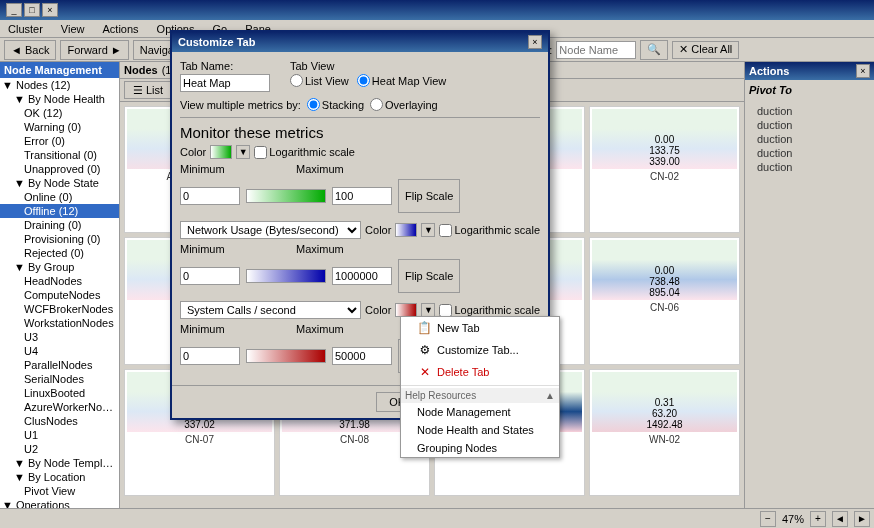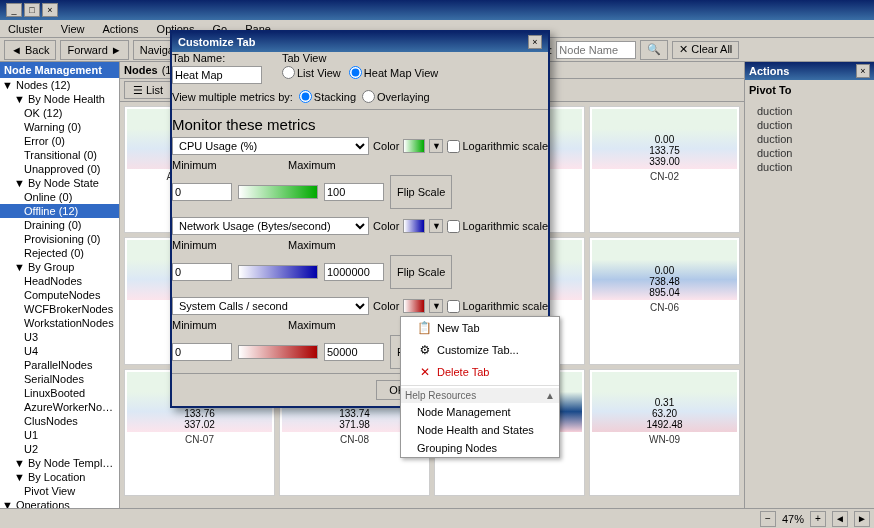--- a/index.html
+++ b/index.html
@@ -236,21 +236,21 @@
       font-weight: bold;
     }
     .dialog-close {
       background: #d4d0c8;
       border: 1px solid #888;
       width: 14px; height: 14px;
       font-size: 9px;
       cursor: pointer;
       display: flex; align-items: center; justify-content: center;
     }
-    .dialog-body { }
+    .dialog-body { padding: 8px; }
     .dialog-input {
       border: 1px solid #999;
       background: white;
       padding: 1px 2px;
       font-size: 11px;
       height: 18px;
     }
     .radio-group { display: flex; gap: 8px; align-items: center; }
     .radio-label { font-size: 11px; display: flex; align-items: center; gap: 2px; }
     .dialog-sep { border: none; border-top: 1px solid #999; margin: 6px 0; }
@@ -534,32 +534,32 @@
       </div>
       <div class="heat-cell">
         <div class="heat-cell-inner">
           <div class="heat-cell-bg" style="background: linear-gradient(to bottom, #e8f5e9 33%, #dce8f5 66%, #f0d0d8 100%);"></div>
           <div class="heat-cell-values">
             <span class="heat-val">0.31</span>
             <span class="heat-val">63.20</span>
             <span class="heat-val">1492.48</span>
           </div>
         </div>
-        <div class="heat-cell-name">WN-09</div>
+        <div class="heat-cell-name">WN-02</div>
       </div>
     </div>
   </div>
 
   <div class="actions-panel">
     <div class="actions-header">
       <span>Actions</span>
       <button class="dialog-close">×</button>
     </div>
     <div class="actions-content">
-      <div style="font-size:11px;font-weight:bold;margin-bottom:4px;">Pivot To</div>
+      <div style="font-size:11px;font-weight:bold;margin-bottom:4px;font-style:italic;">Pivot To</div>
       <div class="right-items">
         <div class="right-item">duction</div>
         <div class="right-item">duction</div>
         <div class="right-item">duction</div>
         <div class="right-item">duction</div>
         <div class="right-item">duction</div>
       </div>
     </div>
   </div>
 
@@ -614,23 +614,20 @@
           <span>Overlaying</span>
         </label>
       </div>
 
       <hr class="dialog-sep">
 
       <div style="font-weight:normal; font-size:15px; margin-bottom:4px;">Monitor these metrics</div>
 
       <div style="margin-bottom:8px;">
         <div class="metric-row">
-          <select class="metric-combo">
-            <option>CPU Usage (%)</option>
-          </select>
           <span style="font-size:11px;">Color</span>
           <span class="color-box" style="background: linear-gradient(to right, white, #00aa00);"></span>
           <span class="color-dropdown">▼</span>
           <label class="log-check">
             <input type="checkbox" style="">
             <span>Logarithmic scale</span>
           </label>
         </div>
         <div class="minmax-row">
           <span class="minmax-label">Minimum</span>

